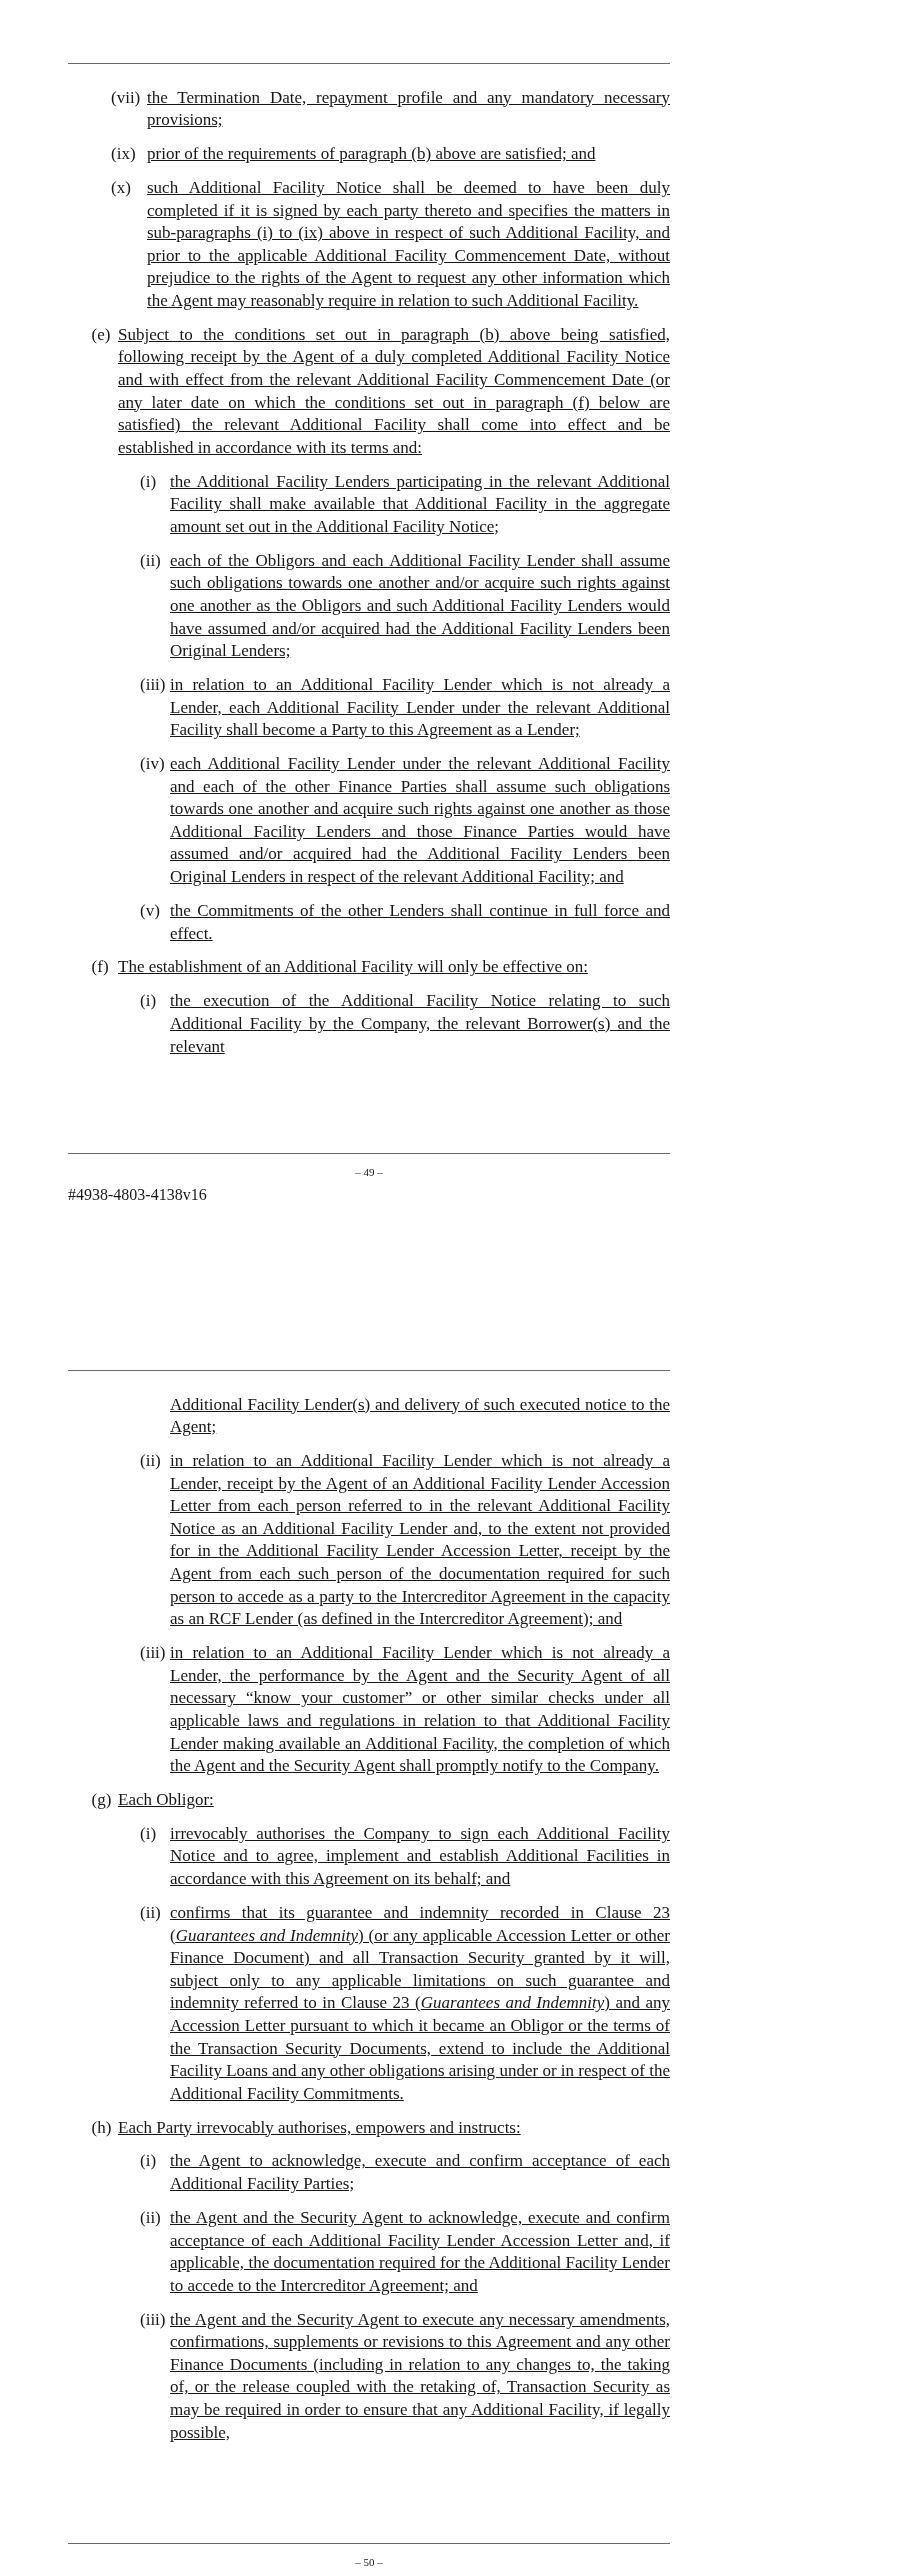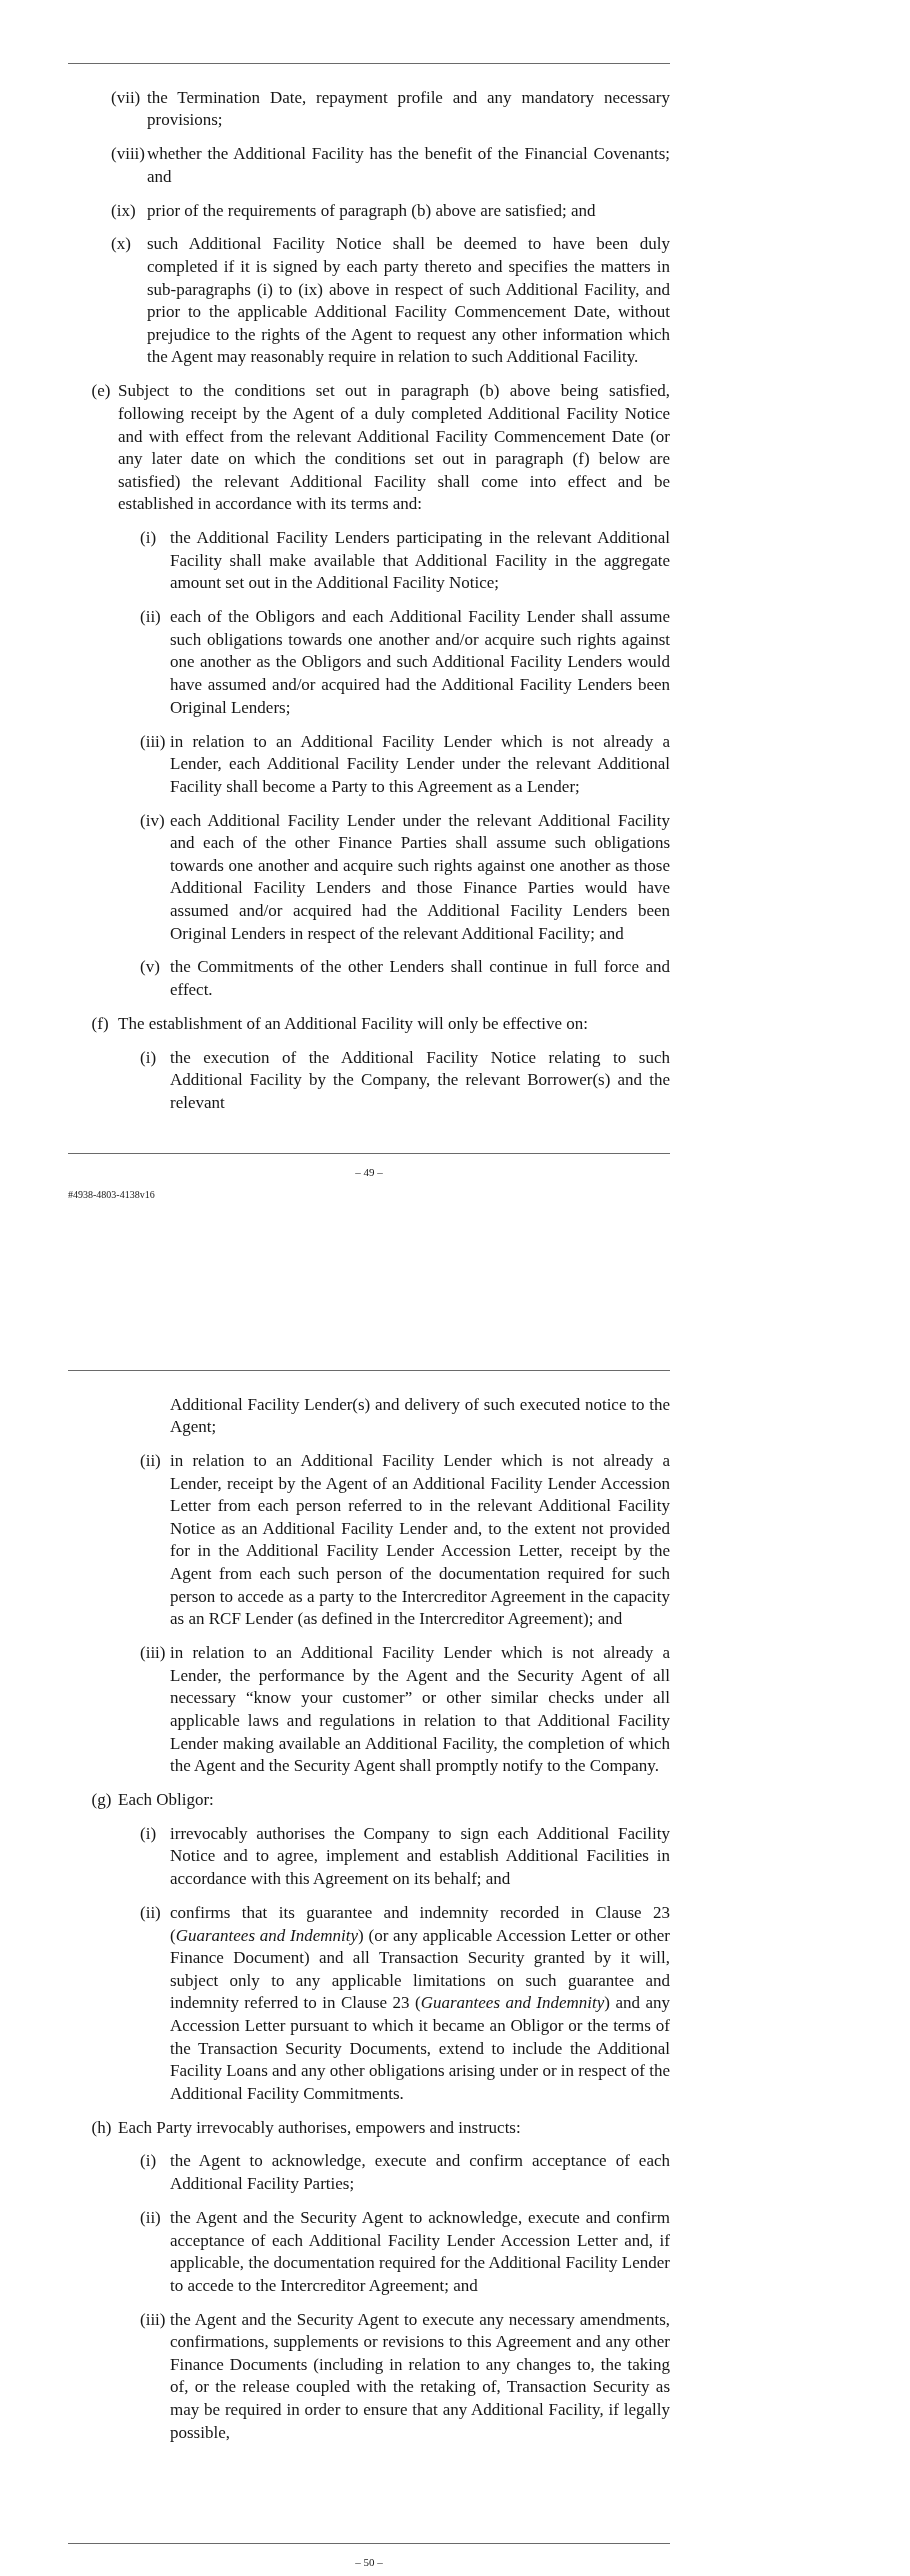--- a/index.html
+++ b/index.html
@@ -8,55 +8,52 @@
     width: 911px;
     height: 2576px;
     background: #ffffff;
     color: #161616;
     font-family: "Liberation Serif", "DejaVu Serif", serif;
     font-size: 17px;
     line-height: 22.6px;
     overflow: hidden;
     -webkit-font-smoothing: antialiased;
   }
-  .page { position: relative; width: 738px; height: 1288px; overflow: hidden; }
+  .page { position: relative; width: 738px; height: 1288px; overflow: hidden; text-decoration: underline; }
   .rule { height: 0; border-top: 0.9px solid #6a6a6a; margin: 0 68px; }
   .p49 .rule.top { margin-top: 63px; }
   .p50 .rule.top { margin-top: 82px; }
   .content { margin: 22.6px 68px 0 68px; }
   .item { position: relative; text-align: justify; margin-bottom: 11.3px; }
   .item .lbl { position: absolute; top: 0; }
   .item.la { padding-left: 50px; }
   .item.la .lbl { left: 23.6px; }
   .item.r1 { padding-left: 79px; }
   .item.r1 .lbl { left: 43px; }
   .item.r2 { padding-left: 102px; }
   .item.r2 .lbl { left: 72px; }
   .cont { padding-left: 102px; text-align: justify; margin-bottom: 11.3px; }
   .it { font-style: italic; }
   .footer { position: absolute; left: 0; right: 0; }
   .p49 .footer { top: 1153px; }
   .p50 .footer { top: 1211px; margin-top: 44px; }
   .pageno { text-align: center; margin-top: 8.5px; font-size: 11px; line-height: 19px; }
-  .docid { margin: 4.7px 68px 0 68px; font-size: 10px; line-height: 17px; }
+  .docid { margin: 4.7px 68px 0 68px; font-size: 16px; line-height: 17px; }
 </style>
 </head>
 <body>
 
 <div class="doc">
 
   <section class="page p49">
     <div class="rule top"></div>
     <div class="content">
 
       <div class="item r1">
         <span class="lbl">(vii)</span><span class="txt">the Termination Date, repayment profile and any mandatory necessary provisions;</span>
-      </div>
-      <div class="item r1">
-        <span class="lbl">(viii)</span><span class="txt">whether the Additional Facility has the benefit of the Financial Covenants; and</span>
       </div>
       <div class="item r1">
         <span class="lbl">(ix)</span><span class="txt">prior of the requirements of paragraph (b) above are satisfied; and</span>
       </div>
       <div class="item r1">
         <span class="lbl">(x)</span><span class="txt">such Additional Facility Notice shall be deemed to have been duly completed if it is signed by each party thereto and specifies the matters in sub-paragraphs (i) to (ix) above in respect of such Additional Facility, and prior to the applicable Additional Facility Commencement Date, without prejudice to the rights of the Agent to request any other information which the Agent may reasonably require in relation to such Additional Facility.</span>
       </div>
 
       <div class="item la">
         <span class="lbl">(e)</span><span class="txt">Subject to the conditions set out in paragraph (b) above being satisfied, following receipt by the Agent of a duly completed Additional Facility Notice and with effect from the relevant Additional Facility Commencement Date (or any later date on which the conditions set out in paragraph (f) below are satisfied) the relevant Additional Facility shall come into effect and be established in accordance with its terms and:</span>

